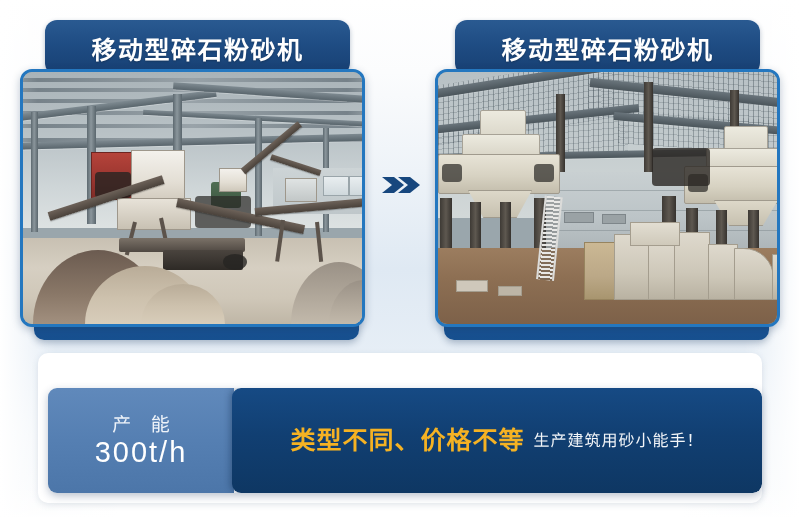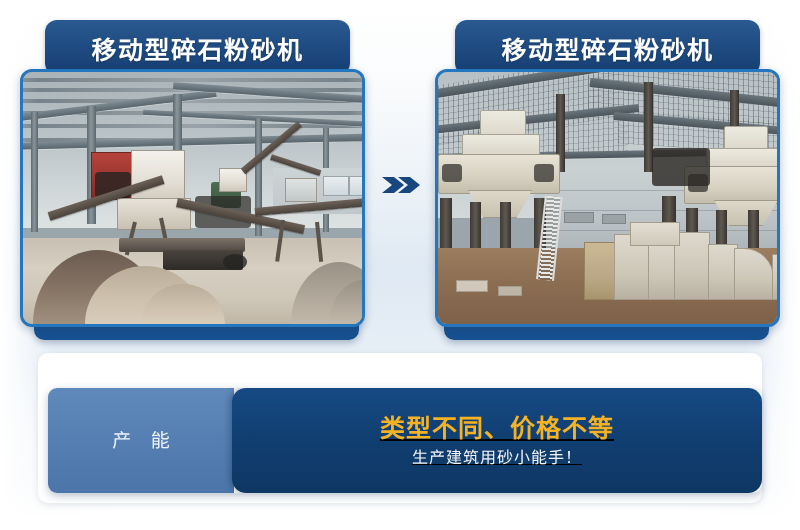--- a/index.html
+++ b/index.html
@@ -308,28 +308,27 @@
   .cap-value {
     color: #ffffff;
     font-size: 29px;
     letter-spacing: 2px;
     line-height: 1;
   }
   .info-right {
     flex: 1 1 auto;
     background: linear-gradient(180deg, #164a84 0%, #113f72 45%, #0e3763 100%);
     display: flex;
-    flex-direction: column;
+    flex-direction: row;
     align-items: center;
     justify-content: center;
     gap: 9px;
-    border-radius: 14px;
+    border-radius: 9px;
     margin-left: -2px;
     box-shadow: -2px 0 6px rgba(10,35,65,0.35);
-    text-decoration: underline;
   }
   .headline {
     color: #f5b223;
     font-size: 25px;
     font-weight: bold;
     letter-spacing: 1px;
     line-height: 1;
     white-space: nowrap;
   }
   .subline {
@@ -508,20 +507,21 @@
 
     </div>
   </div>
 
   <div class="white-card"></div>
 
   <div class="info-bar">
 
     <div class="info-left">
       <span class="cap-label">产 能</span>
+      <span class="cap-value">300t/h</span>
     </div>
 
     <div class="info-right">
       <span class="headline">类型不同、价格不等</span>
       <span class="subline">生产建筑用砂小能手！</span>
     </div>
 
   </div>
 
 </div>

